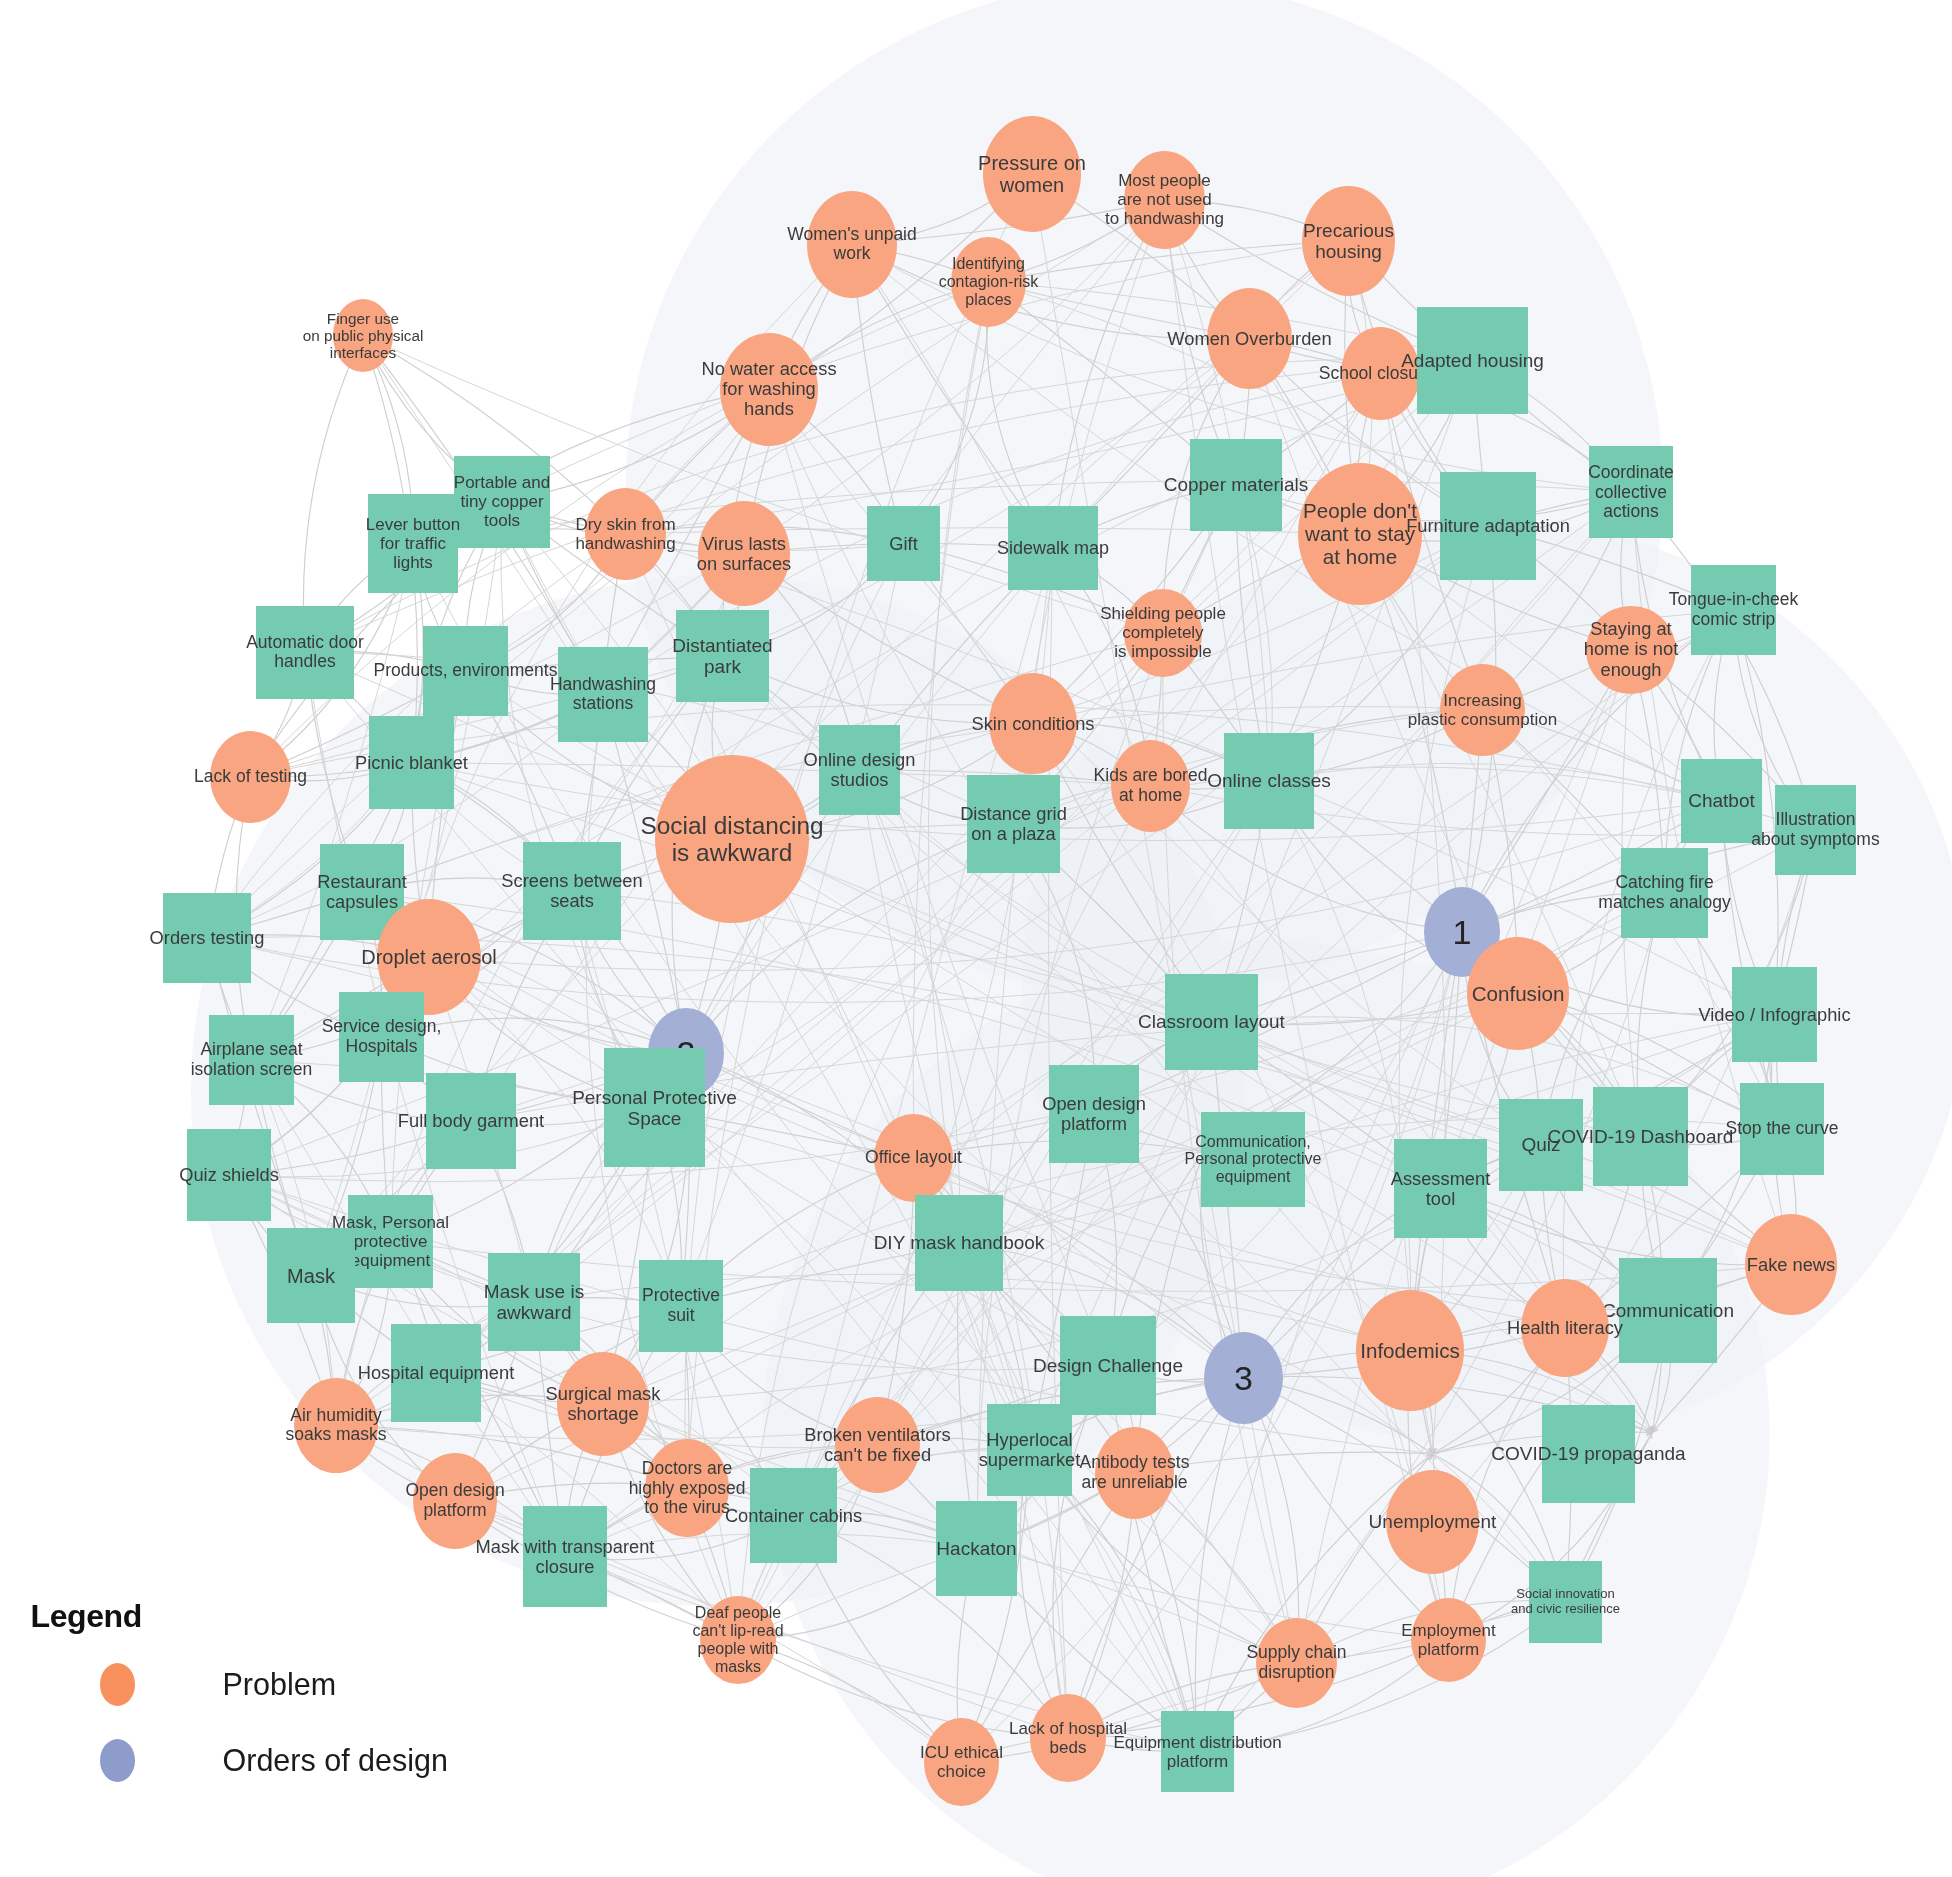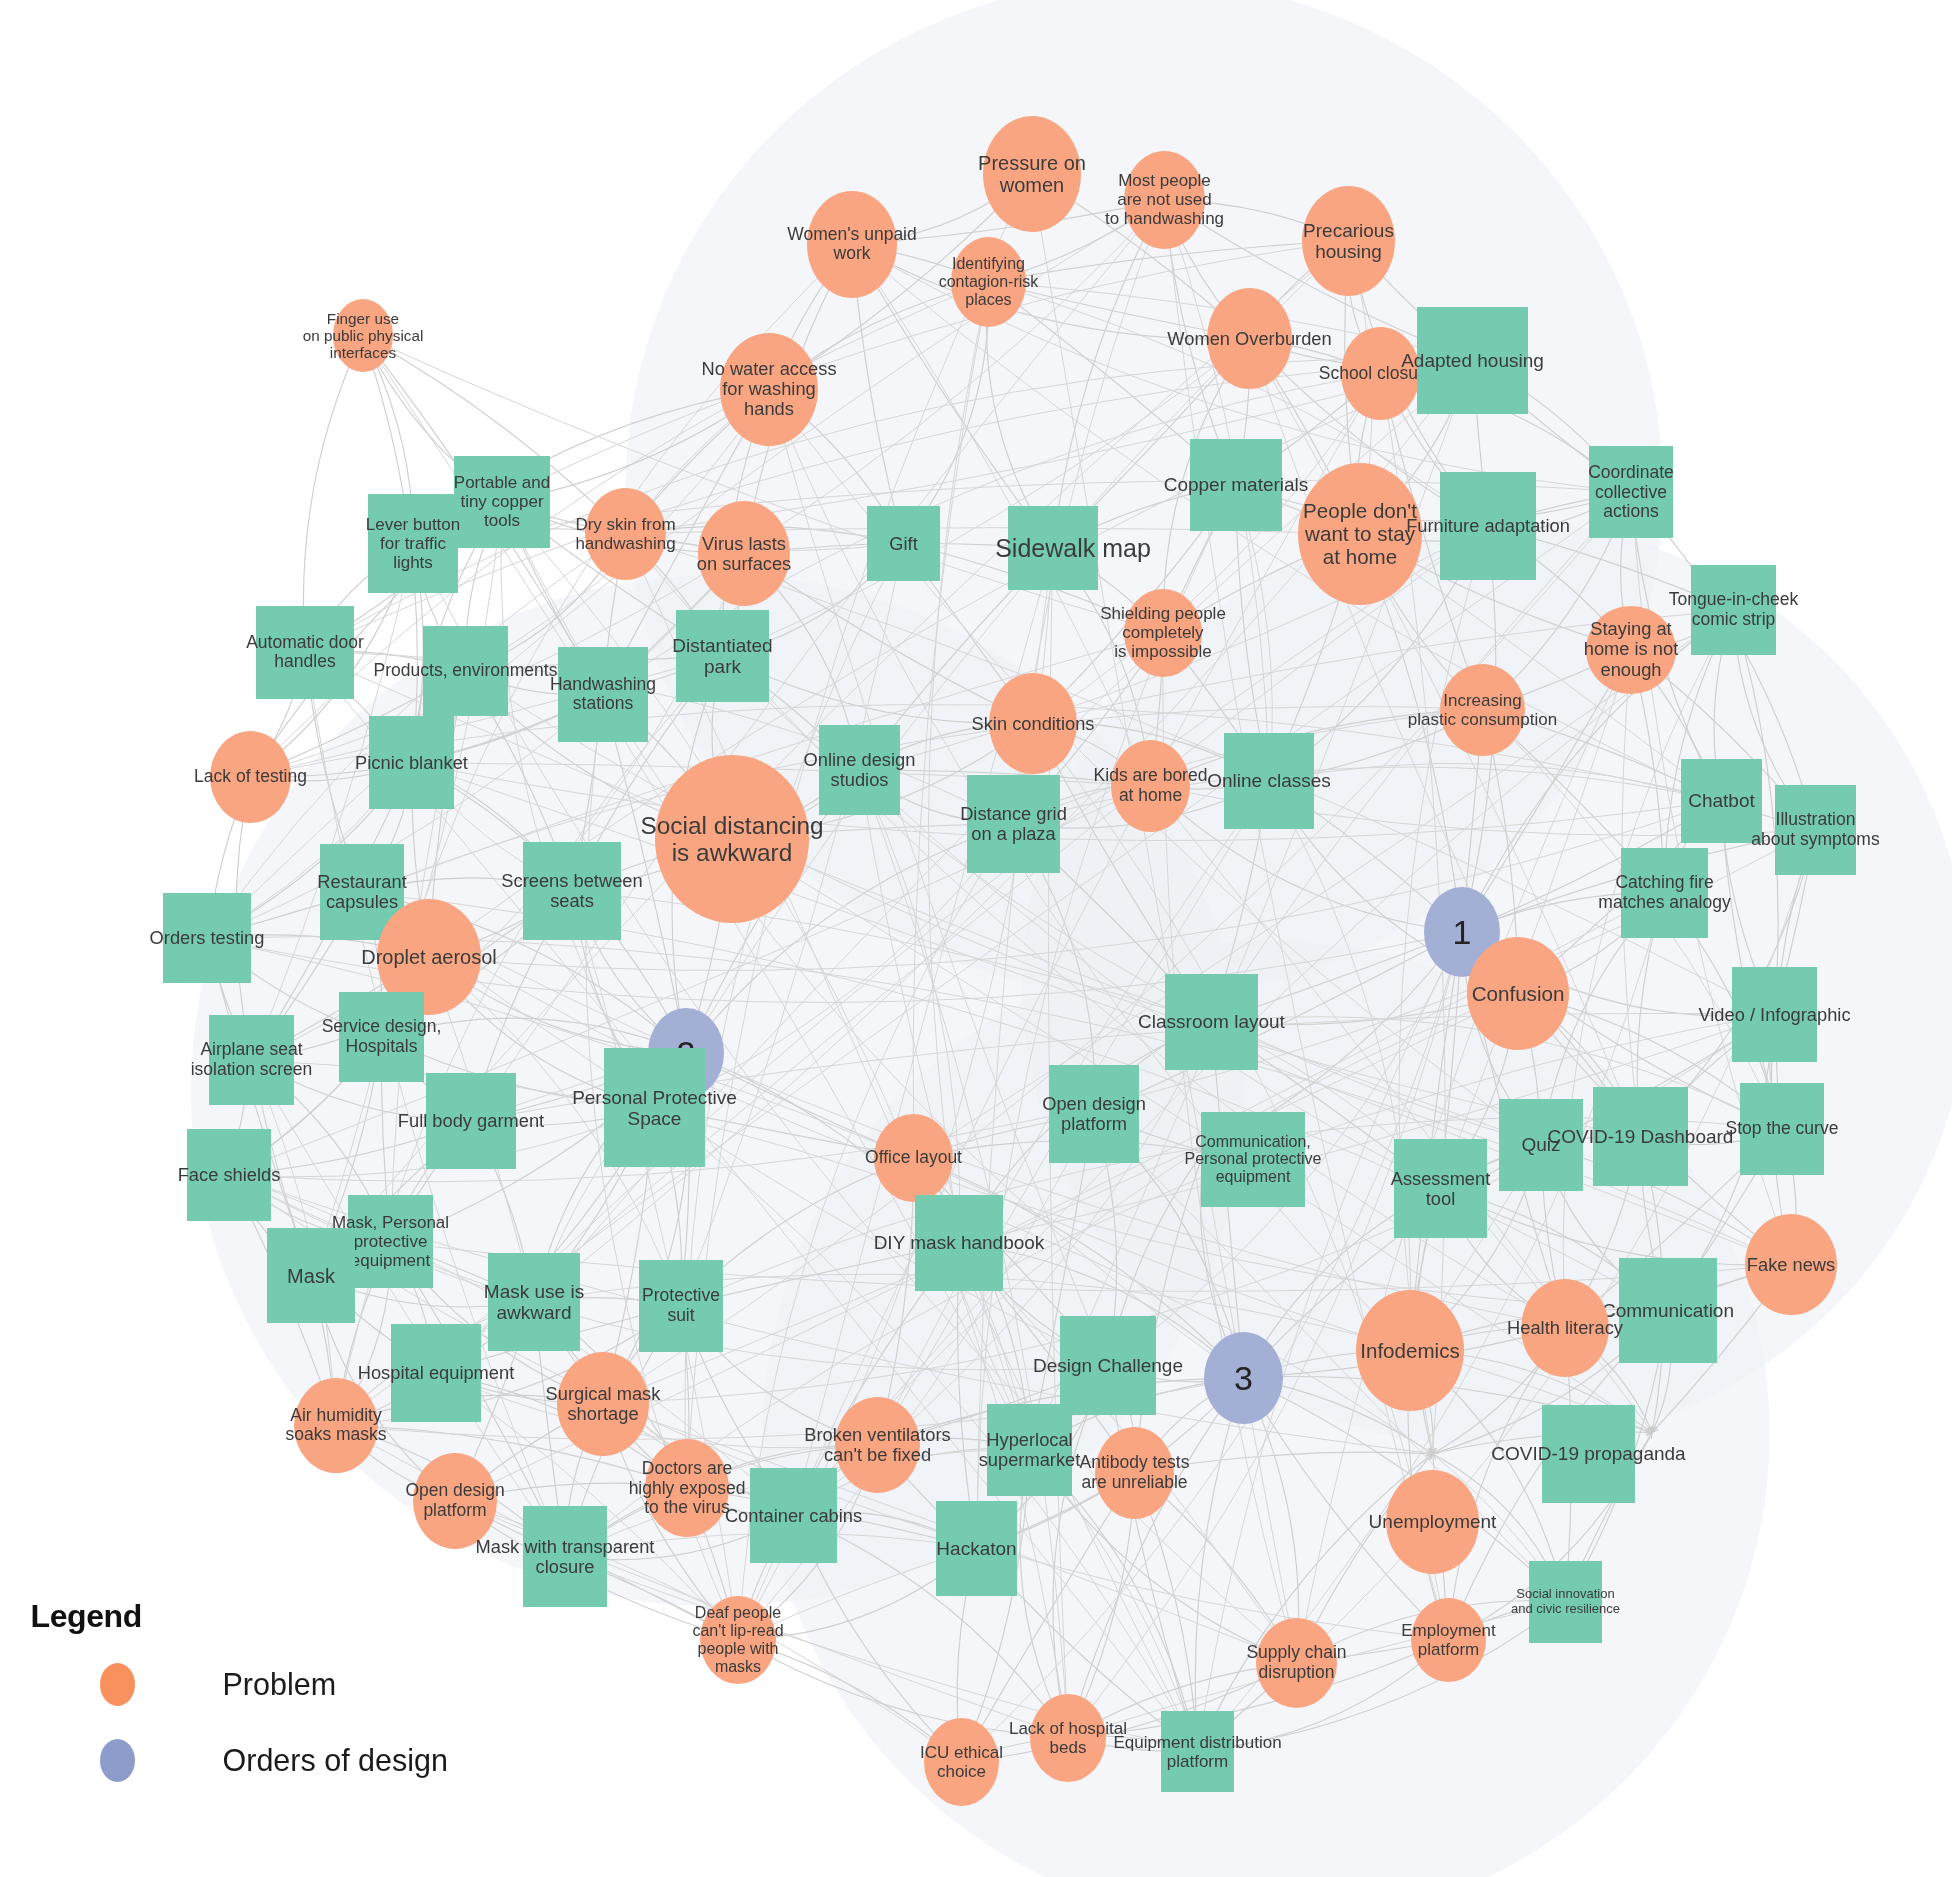--- a/index.html
+++ b/index.html
@@ -813,21 +813,21 @@
       <div class="node problem" style="left: 698px; top: 501px; width: 92px; height: 105px;">
         <div class="shape"></div>
         <div class="label" style="font-size: 18.3px;">Virus lasts<br>on surfaces</div>
       </div>
       <div class="node solution" style="left: 867px; top: 506px; width: 73px; height: 75px;">
         <div class="shape"></div>
         <div class="label" style="font-size: 18.3px;">Gift</div>
       </div>
       <div class="node solution" style="left: 1008px; top: 506px; width: 90px; height: 84px;">
         <div class="shape"></div>
-        <div class="label" style="font-size: 25px; margin-left: 20px;">Sidewalk map</div>
+        <div class="label" style="font-size: 18px;">Sidewalk map</div>
       </div>
       <div class="node solution" style="left: 1190px; top: 439px; width: 92px; height: 92px;">
         <div class="shape"></div>
         <div class="label" style="font-size: 19px;">Copper materials</div>
       </div>
       <div class="node problem" style="left: 1298px; top: 463px; width: 124px; height: 142px;">
         <div class="shape"></div>
         <div class="label" style="font-size: 20.6px;">People don't<br>want to stay<br>at home</div>
       </div>
       <div class="node solution" style="left: 1440px; top: 472px; width: 96px; height: 108px;">
@@ -985,21 +985,21 @@
       <div class="node solution" style="left: 1740px; top: 1083px; width: 84px; height: 92px;">
         <div class="shape"></div>
         <div class="label" style="font-size: 17.5px;">Stop the curve</div>
       </div>
       <div class="node solution" style="left: 1394px; top: 1139px; width: 93px; height: 99px;">
         <div class="shape"></div>
         <div class="label" style="font-size: 18.3px;">Assessment<br>tool</div>
       </div>
       <div class="node solution" style="left: 187px; top: 1129px; width: 84px; height: 92px;">
         <div class="shape"></div>
-        <div class="label" style="font-size: 18.3px;">Face shields</div>
+        <div class="label" style="font-size: 18.3px;">Quiz shields</div>
       </div>
       <div class="node problem" style="left: 874px; top: 1114px; width: 79px; height: 88px;">
         <div class="shape"></div>
         <div class="label" style="font-size: 17.5px;">Office layout</div>
       </div>
       <div class="node solution" style="left: 348px; top: 1195px; width: 85px; height: 93px;">
         <div class="shape"></div>
         <div class="label" style="font-size: 17px;">Mask, Personal<br>protective<br>equipment</div>
       </div>
       <div class="node solution" style="left: 267px; top: 1228px; width: 88px; height: 95px;">

